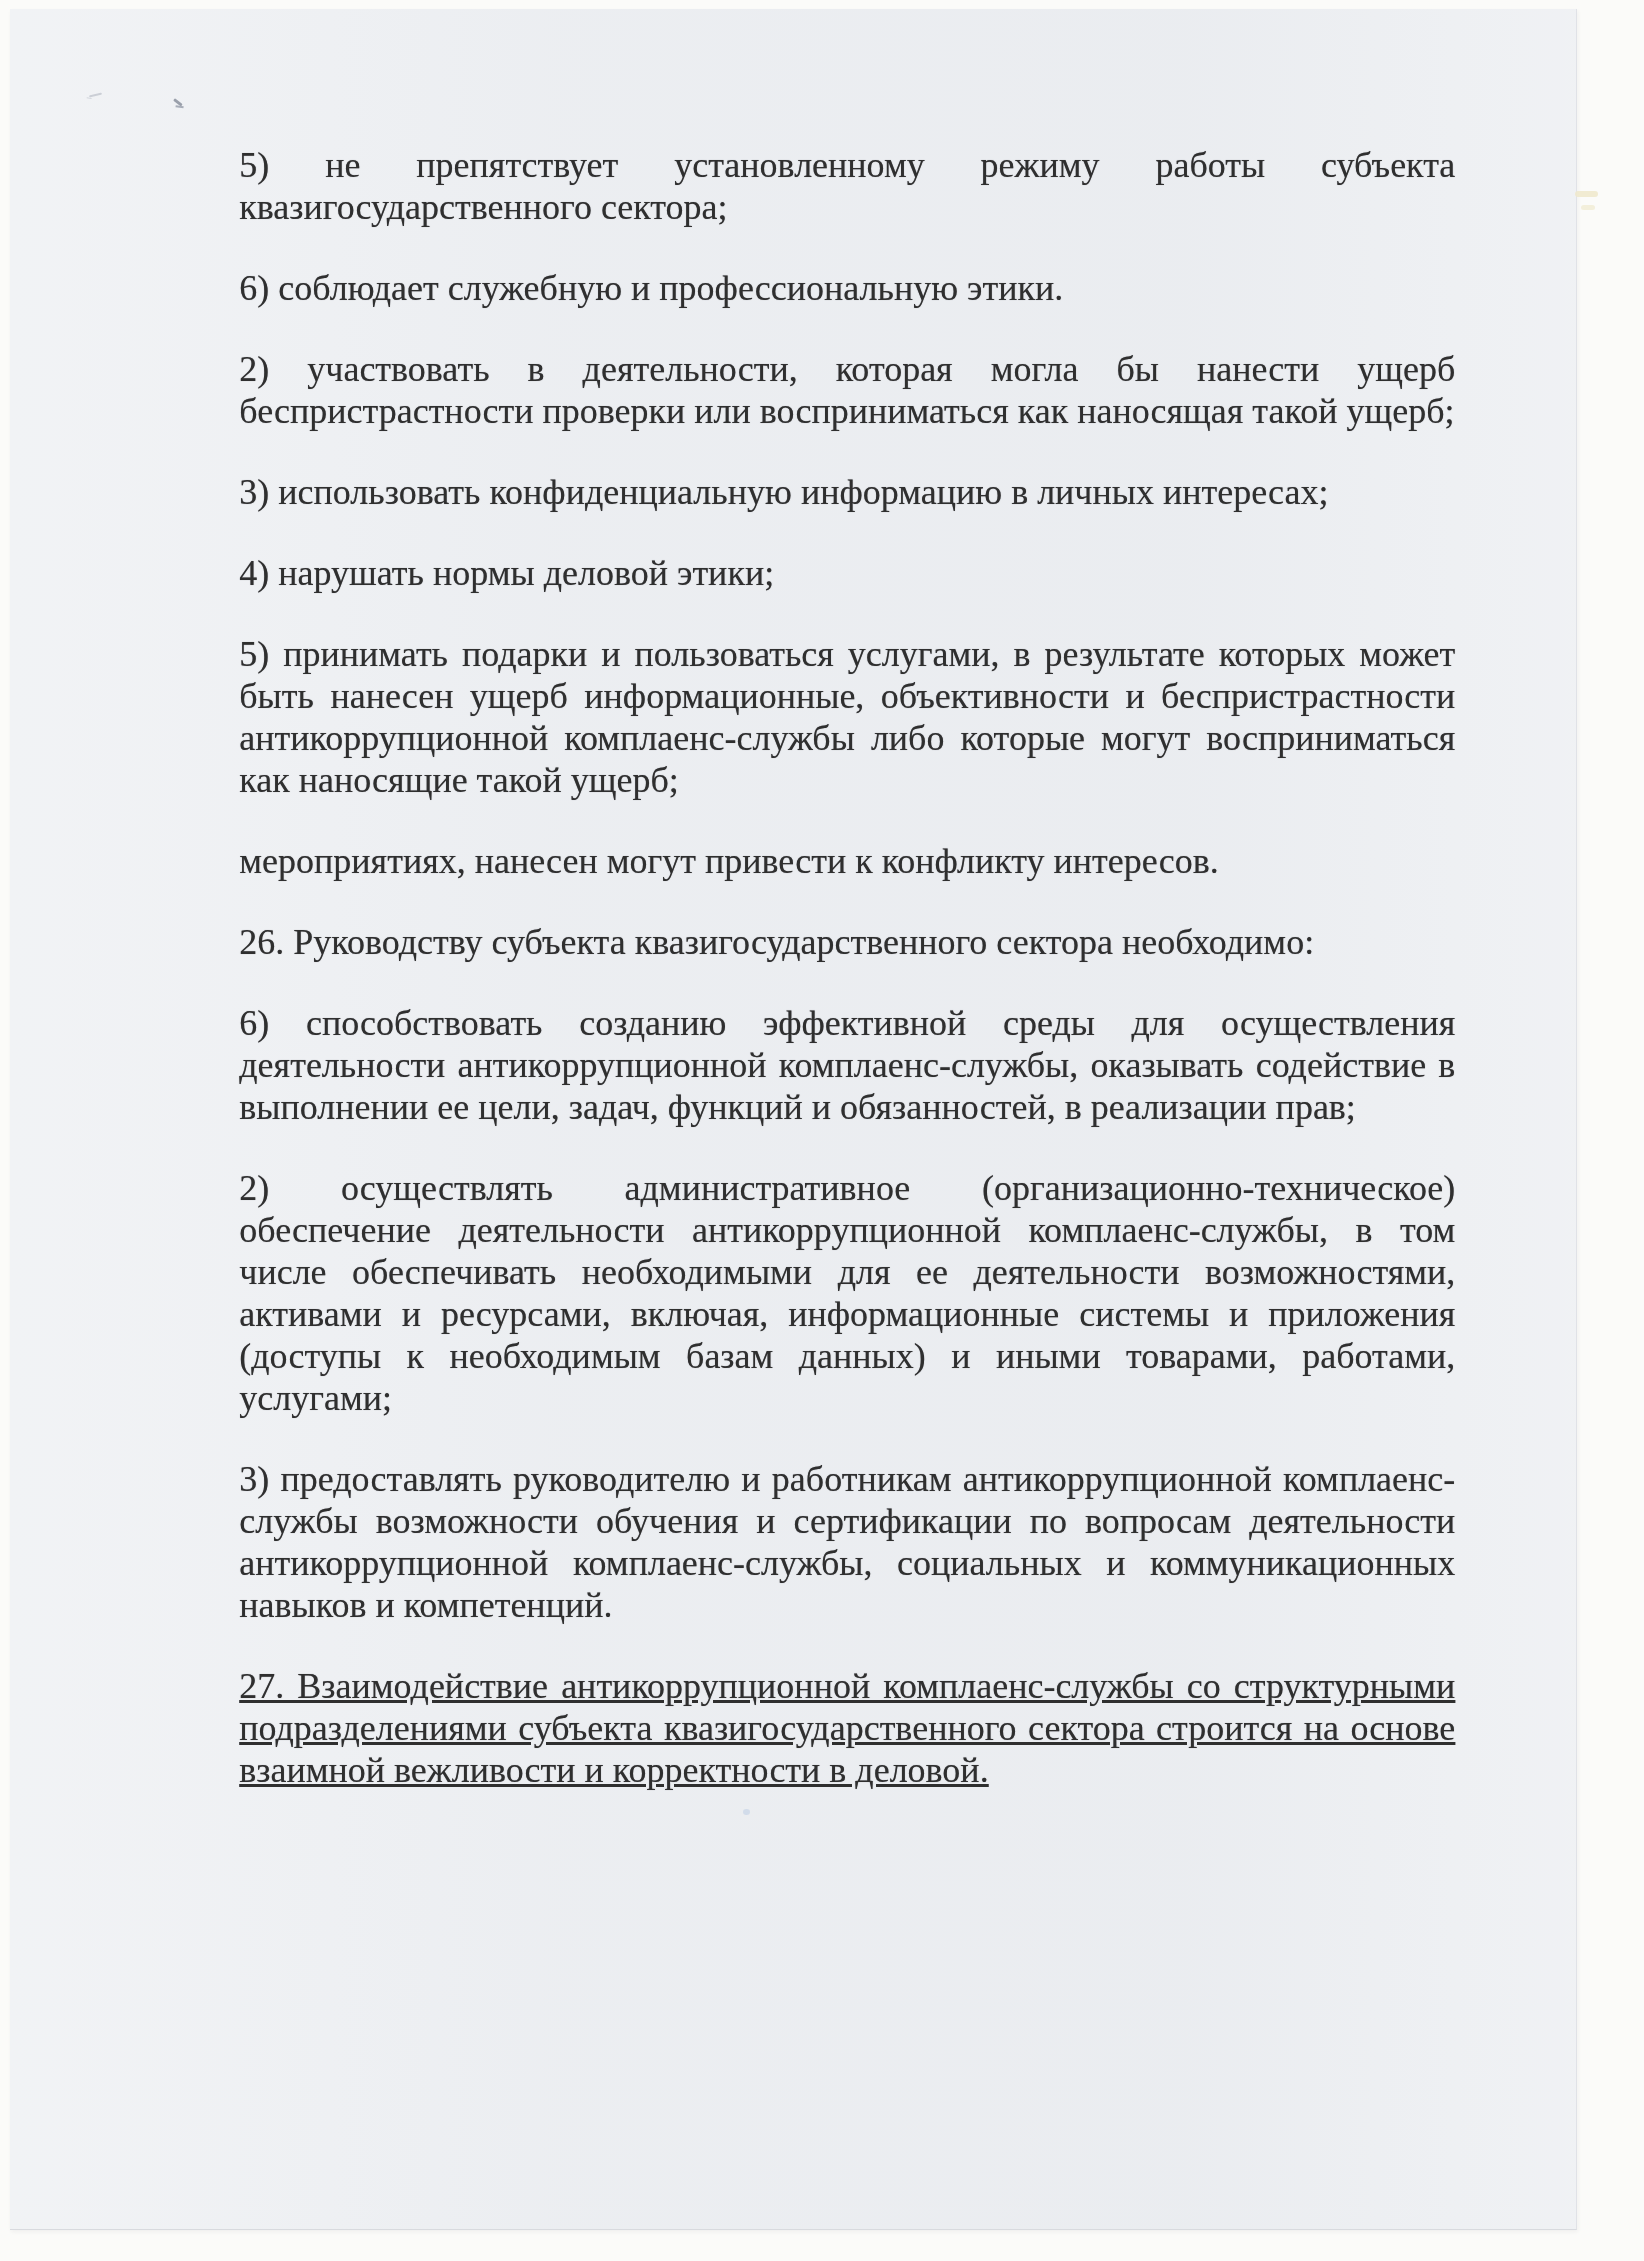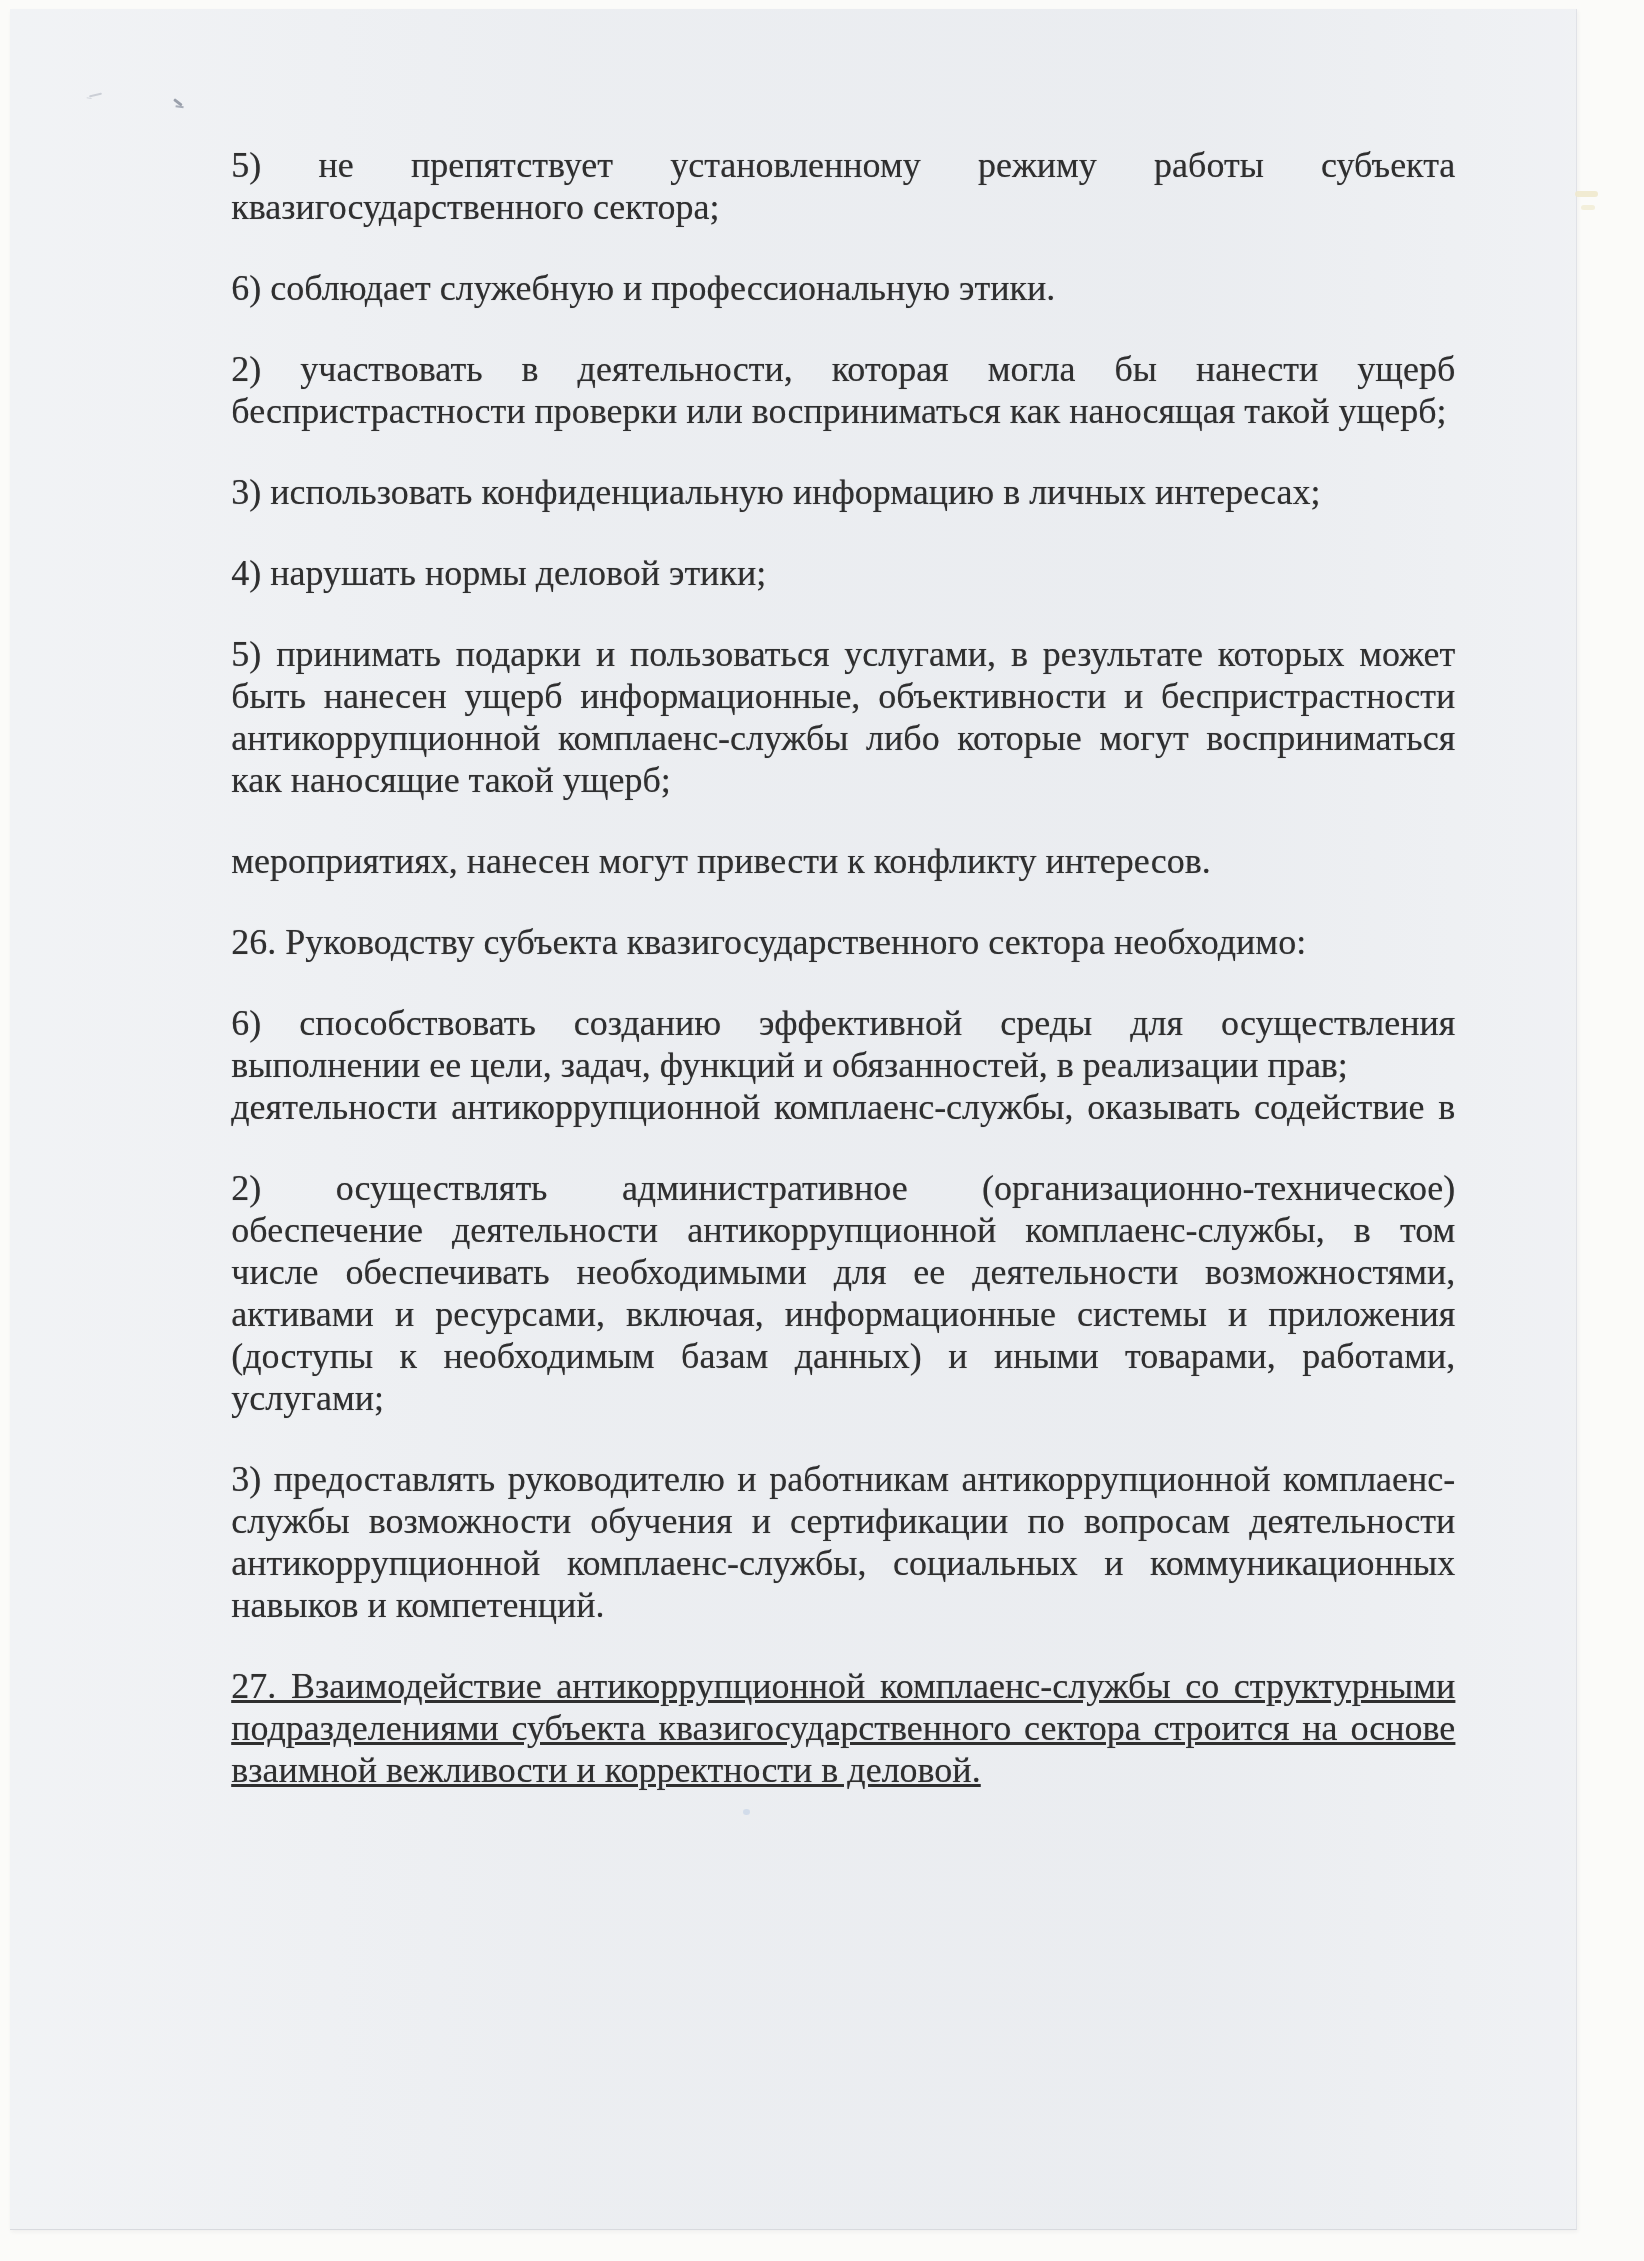--- a/index.html
+++ b/index.html
@@ -26,21 +26,21 @@
     position: absolute;
     left: 217px;
     top: 135px;
     width: 1228px;
     font-family: "Liberation Serif", "DejaVu Serif", serif;
     font-size: 36px;
     line-height: 42px;
     color: var(--ink, #2f2f2f);
     text-shadow: 0 0 0.8px rgba(50,50,58,0.55);
   }
-  .para { margin: 0 0 39px 4px; }
+  .para { margin: 0 0 39px 12px; }
   .para:last-child { margin-bottom: 0; text-decoration: underline; }
   .line {
     text-align: justify;
     text-align-last: justify;
     text-justify: inter-word;
     white-space: normal;
   }
   .line.last { text-align-last: left; }
   
   .speck { position: absolute; }
@@ -82,22 +82,22 @@
           <div class="line last">как наносящие такой ущерб;</div>
         </div>
         <div class="para">
           <div class="line last">мероприятиях, нанесен могут привести к конфликту интересов.</div>
         </div>
         <div class="para">
           <div class="line last">26. Руководству субъекта квазигосударственного сектора необходимо:</div>
         </div>
         <div class="para">
           <div class="line">6) способствовать созданию эффективной среды для осуществления</div>
+          <div class="line">деятельности антикоррупционной комплаенс-службы, оказывать содействие в</div>
           <div class="line last">выполнении ее цели, задач, функций и обязанностей, в реализации прав;</div>
-          <div class="line">деятельности антикоррупционной комплаенс-службы, оказывать содействие в</div>
         </div>
         <div class="para">
           <div class="line">2) осуществлять административное (организационно-техническое)</div>
           <div class="line">обеспечение деятельности антикоррупционной комплаенс-службы, в том</div>
           <div class="line">числе обеспечивать необходимыми для ее деятельности возможностями,</div>
           <div class="line">активами и ресурсами, включая, информационные системы и приложения</div>
           <div class="line">(доступы к необходимым базам данных) и иными товарами, работами,</div>
           <div class="line last">услугами;</div>
         </div>
         <div class="para">

